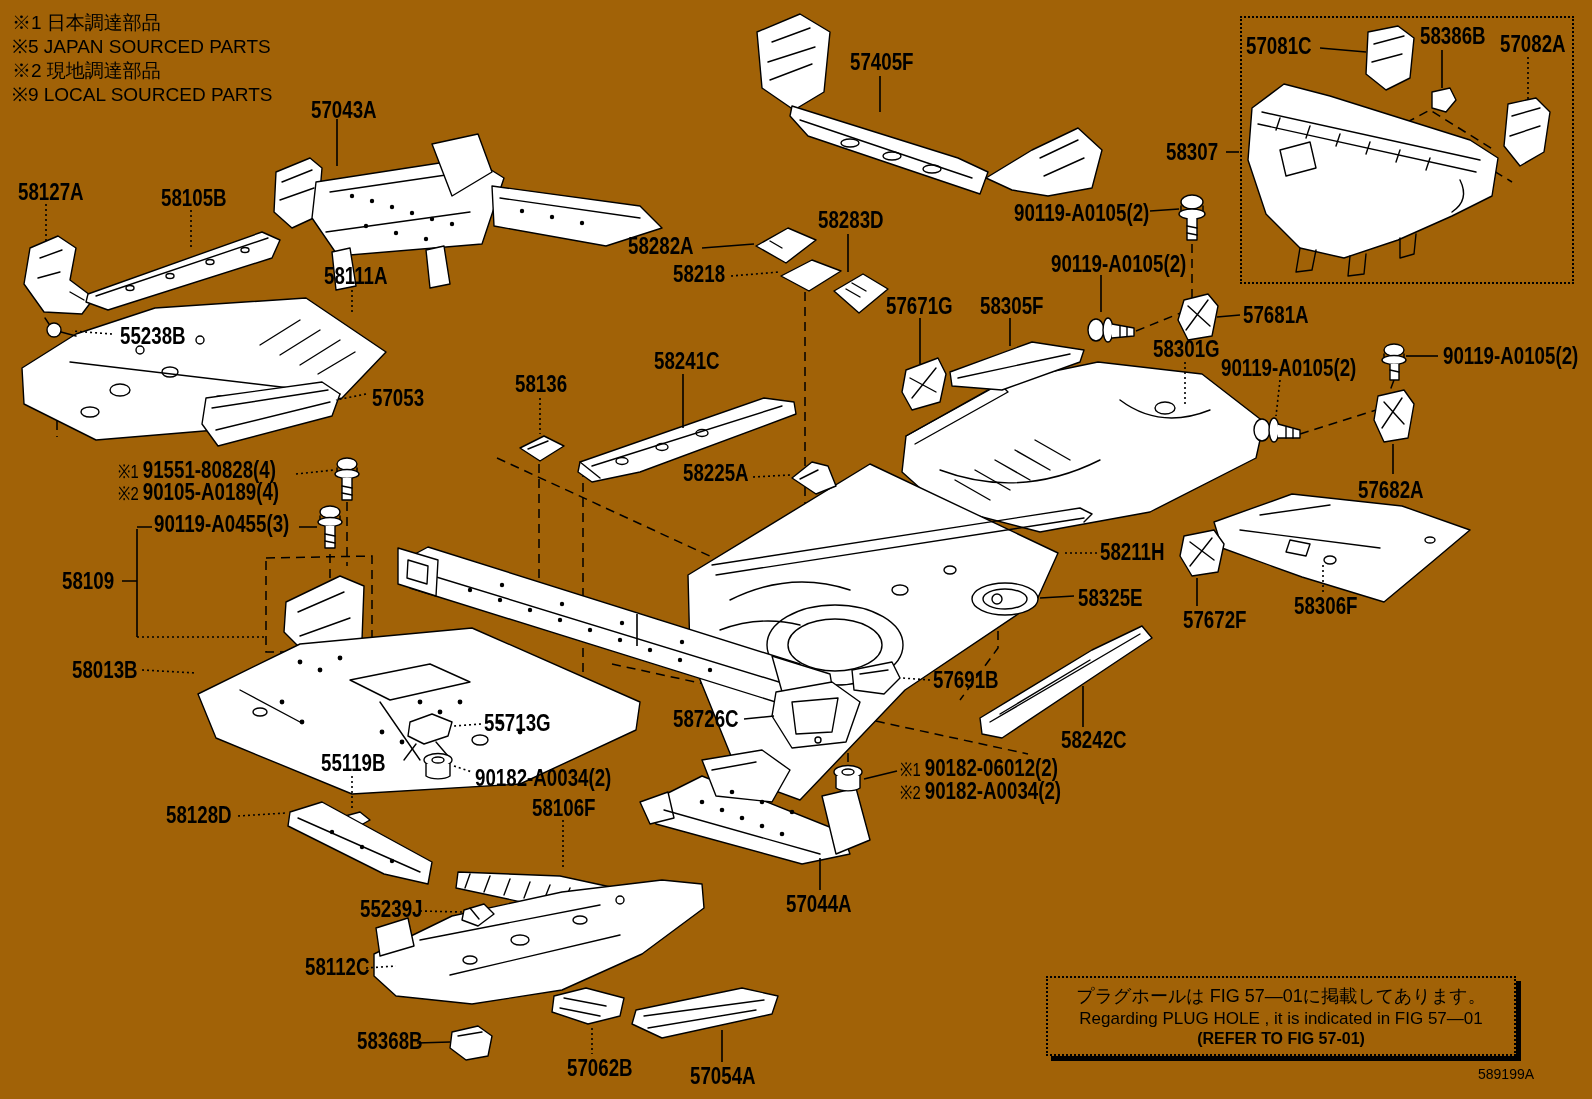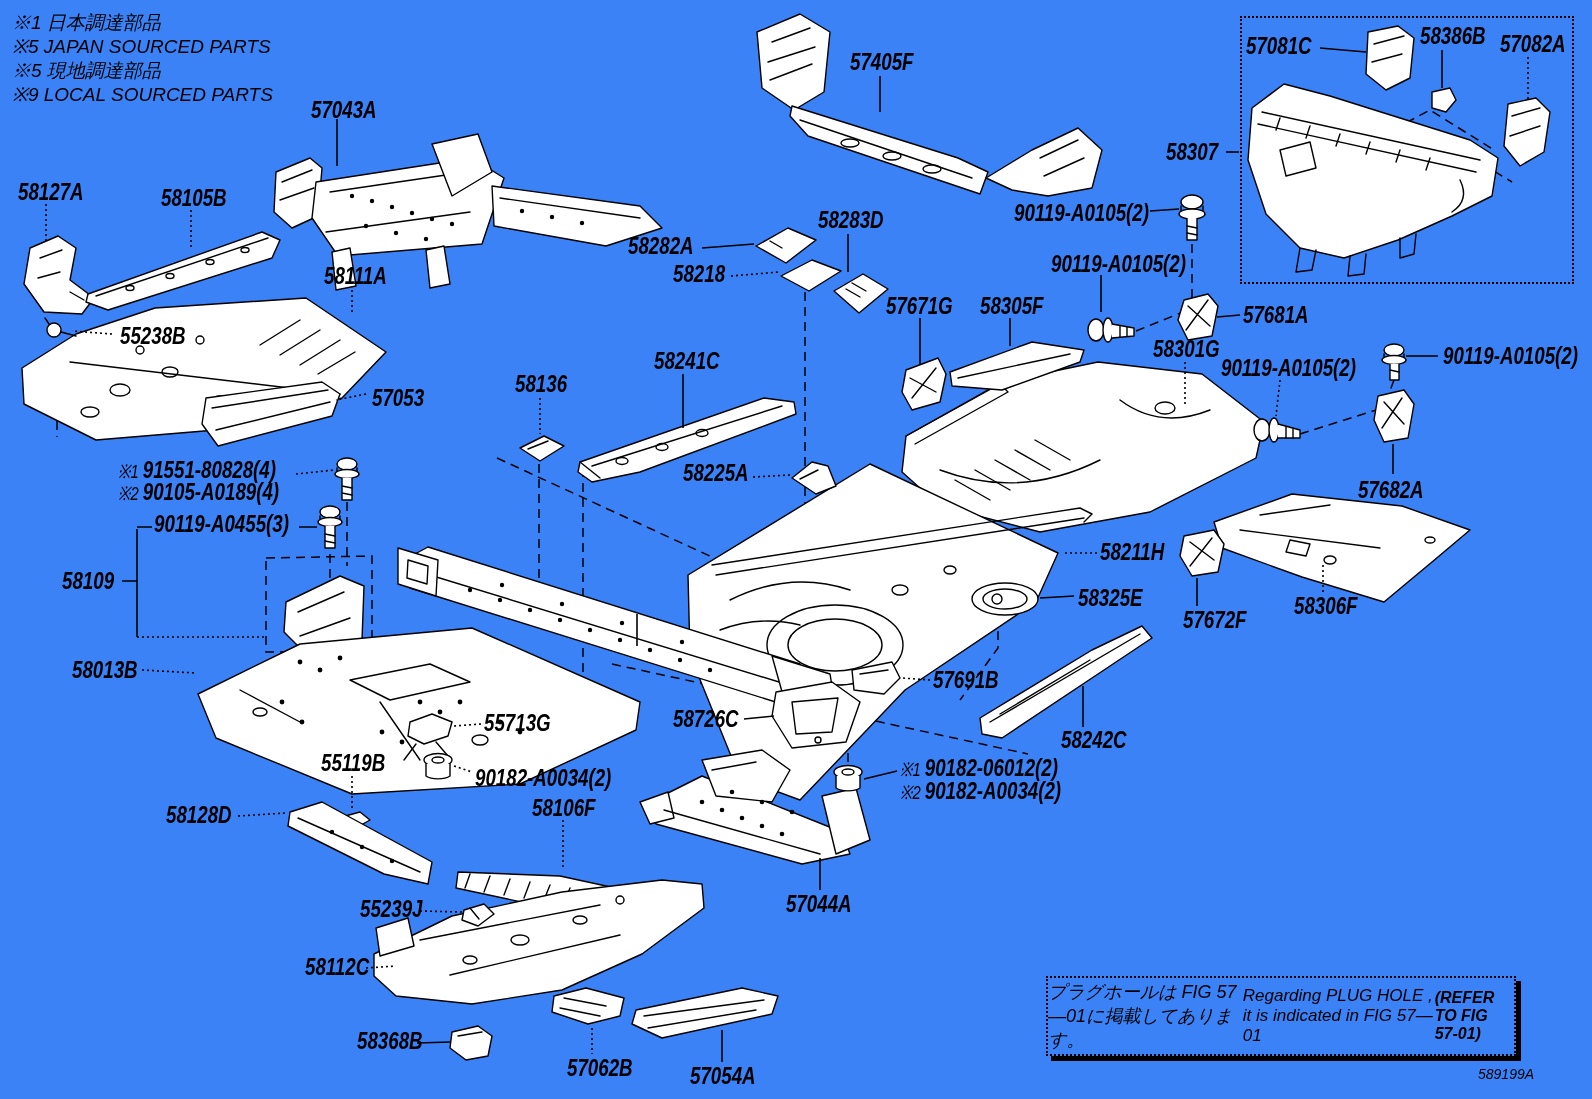--- a/index.html
+++ b/index.html
@@ -1,34 +1,34 @@
 <!DOCTYPE html>
 <html><head>
 <meta charset="utf-8">
 <style>
   html,body{margin:0;padding:0;background:#fff;}
-  .stage{position:relative;width:1592px;height:1099px;background:#3b82f6;overflow:hidden;
-         font-family:"Liberation Sans",sans-serif;color:#000;font-style:italic;}
+  .stage{position:relative;width:1592px;height:1099px;background:#a16207;overflow:hidden;
+         font-family:"Liberation Sans",sans-serif;color:#000;}
   .stage svg{position:absolute;left:0;top:0;}
   .s  {stroke:#000;fill:none;stroke-width:1.4;stroke-linejoin:round;stroke-linecap:round;}
   .sf {stroke:#000;fill:#fff;stroke-width:1.4;stroke-linejoin:round;}
   .dot{fill:#000;stroke:none;}
   .ld {stroke:#000;stroke-width:1.6;fill:none;}
   .ldd{stroke:#000;stroke-width:1.6;stroke-dasharray:2 3;fill:none;}
   .ldsh{stroke:#000;stroke-width:1.5;stroke-dasharray:9 6;fill:none;}
   .pl{position:absolute;font-weight:bold;font-size:24px;line-height:1;white-space:nowrap;
       transform:scaleX(.78);transform-origin:left top;letter-spacing:0;}
   .pfx{font-weight:normal;font-size:19px;}
   .note{position:absolute;font-size:19px;line-height:1.2;white-space:nowrap;
         font-family:"Liberation Sans",sans-serif;}
   .inset-box{position:absolute;left:1240px;top:16px;width:334px;height:268px;
              border:2px dotted #000;box-sizing:border-box;}
   .plug-box{position:absolute;left:1046px;top:976px;width:470px;height:80px;
             border:2px dotted #000;box-shadow:5px 5px 0 #000;box-sizing:border-box;
-            display:flex;align-items:center;justify-content:center;gap:1px;}
+            display:flex;flex-direction:column;align-items:center;justify-content:center;gap:1px;}
   .plug-jp{font-size:18px;}
   .plug-en{font-size:17px;}
   .plug-ref{font-size:16px;font-weight:bold;}
   .diagram-code{position:absolute;left:1478px;top:1066px;font-size:14px;}
 </style>
 </head>
 <body>
 
 <div class="stage">
 
@@ -459,21 +459,21 @@
       <path class="ld" d="M122,581 L137,581 M137,529 L137,637"></path>
       <path class="ldd" d="M137,637 L266,637"></path>
       <path class="ld" d="M152,527 L137,527 M299,527 L317,527"></path>
       <path class="ldd" d="M296,474 L334,470"></path>
       <path class="ldd" d="M753,477 L790,475"></path>
     </g>
   </svg>
 
   <div class="note" style="left:12px;top:12px">※1 日本調達部品</div>
   <div class="note" style="left:12px;top:36px">※5 JAPAN SOURCED PARTS</div>
-  <div class="note" style="left:12px;top:60px">※5 現地調達部品</div>
+  <div class="note" style="left:12px;top:60px">※2 現地調達部品</div>
   <div class="note" style="left:12px;top:84px">※9 LOCAL SOURCED PARTS</div>
 
   <div class="inset-box"></div>
 
   <div class="pl" style="left:311px;top:98px">57043A</div>
   <div class="pl" style="left:18px;top:180px">58127A</div>
   <div class="pl" style="left:161px;top:186px">58105B</div>
   <div class="pl" style="left:324px;top:264px">58111A</div>
   <div class="pl" style="left:120px;top:324px">55238B</div>
   <div class="pl" style="left:372px;top:386px">57053</div>

